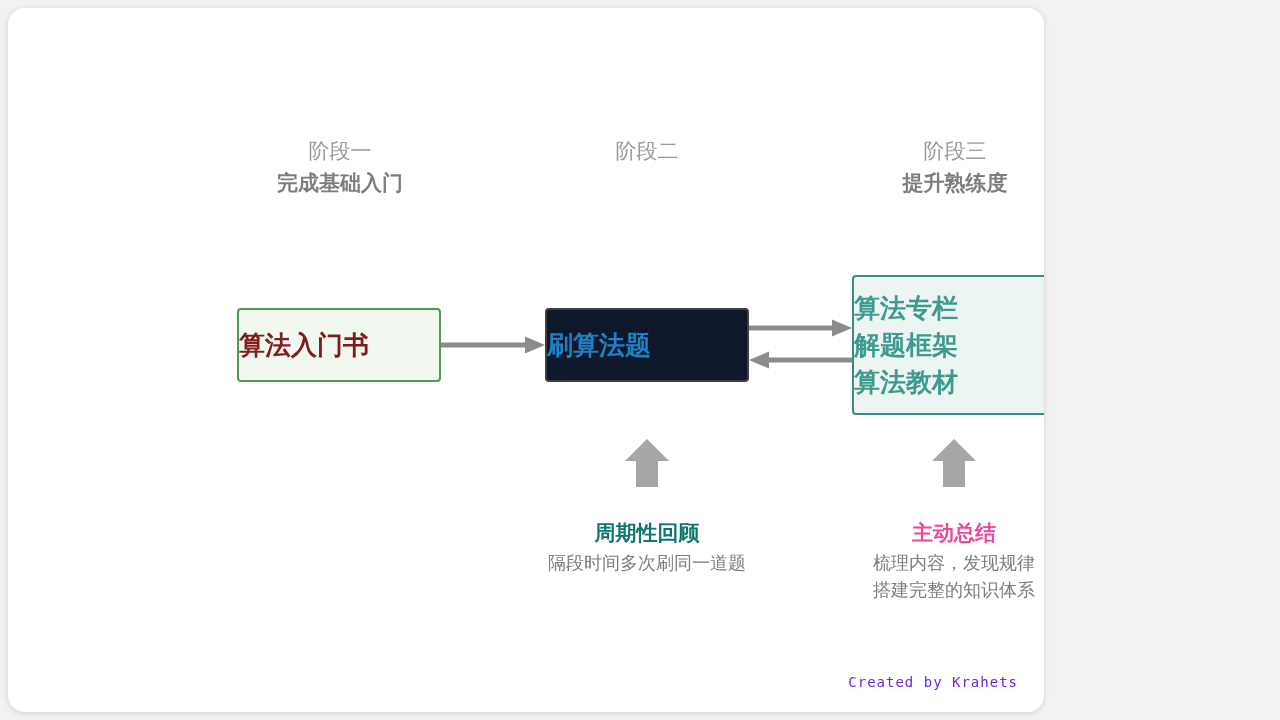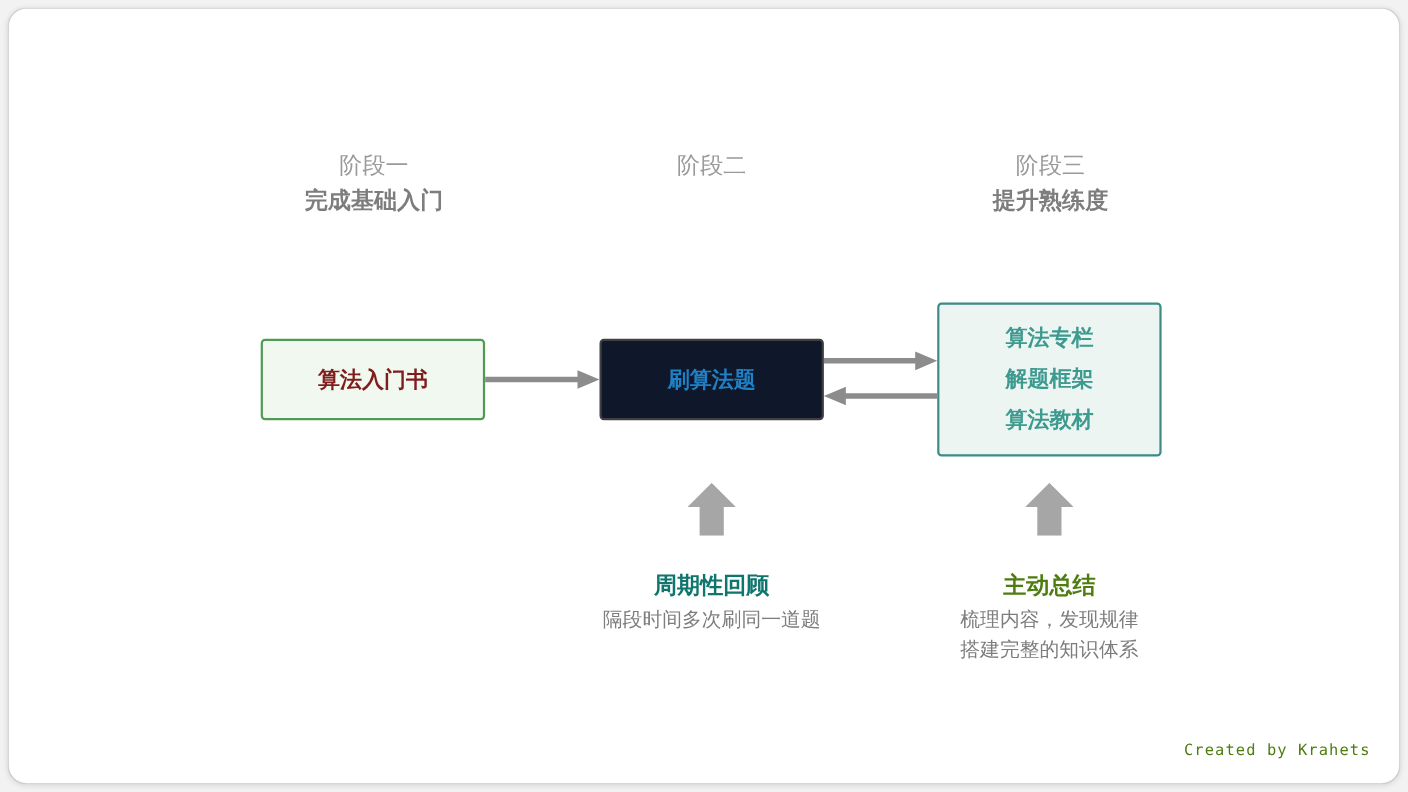--- a/index.html
+++ b/index.html
@@ -11,21 +11,21 @@
     width: 1280px;
     height: 720px;
     overflow: hidden;
     font-family: "Liberation Sans", "DejaVu Sans", sans-serif;
   }
 
   .card {
     position: absolute;
     left: 8px;
     top: 8px;
-    width: 1264px;
+    width: 1036px;
     height: 704px;
     background: #ffffff;
     border-radius: 16px;
     box-shadow: 0 1px 6px rgba(0,0,0,0.13), 0 0 1px rgba(0,0,0,0.10);
     overflow: hidden;
   }
 
   .stage-head {
     position: absolute;
     text-align: center;
@@ -49,24 +49,23 @@
   #stage-head-1 { left: 202px; top: 128px; }
   #stage-head-2 { left: 509px; top: 128px; }
   #stage-head-3 { left: 817px; top: 128px; }
 
   .node {
     position: absolute;
     box-sizing: border-box;
     border-radius: 4px;
     display: flex;
     flex-direction: column;
-    align-items: center;
     justify-content: center;
     font-weight: bold;
-    font-size: 20px;
+    font-size: 26px;
   }
 
   #node-book {
     left: 229px;
     top: 300px;
     width: 204px;
     height: 74px;
     background: #f1f8f0;
     border: 2px solid #4f9a55;
     color: #7f1d1d;
@@ -122,30 +121,30 @@
   .note .note-desc {
     font-size: 18px;
     color: #7d7d7d;
     line-height: 27px;
   }
   .note .note-desc div { white-space: nowrap; }
 
   #note-review  { left: 489px; top: 508px; }
   #note-review .note-title { color: #0f766e; }
   #note-summary { left: 796px; top: 508px; }
-  #note-summary .note-title { color: #4d7c0f; }
+  #note-summary .note-title { color: #ec4899; }
 
   #credit {
     position: absolute;
     right: 26px;
     bottom: 22px;
     font-family: "DejaVu Sans Mono", "Liberation Mono", monospace;
     font-size: 14px;
     letter-spacing: 1px;
-    color: #4d7c0f;
+    color: #6d28d9;
     white-space: nowrap;
     text-align: center;
   }
 </style>
 </head>
 <body>
 
 <div class="card">
 
   <div class="stage-head" id="stage-head-1">

